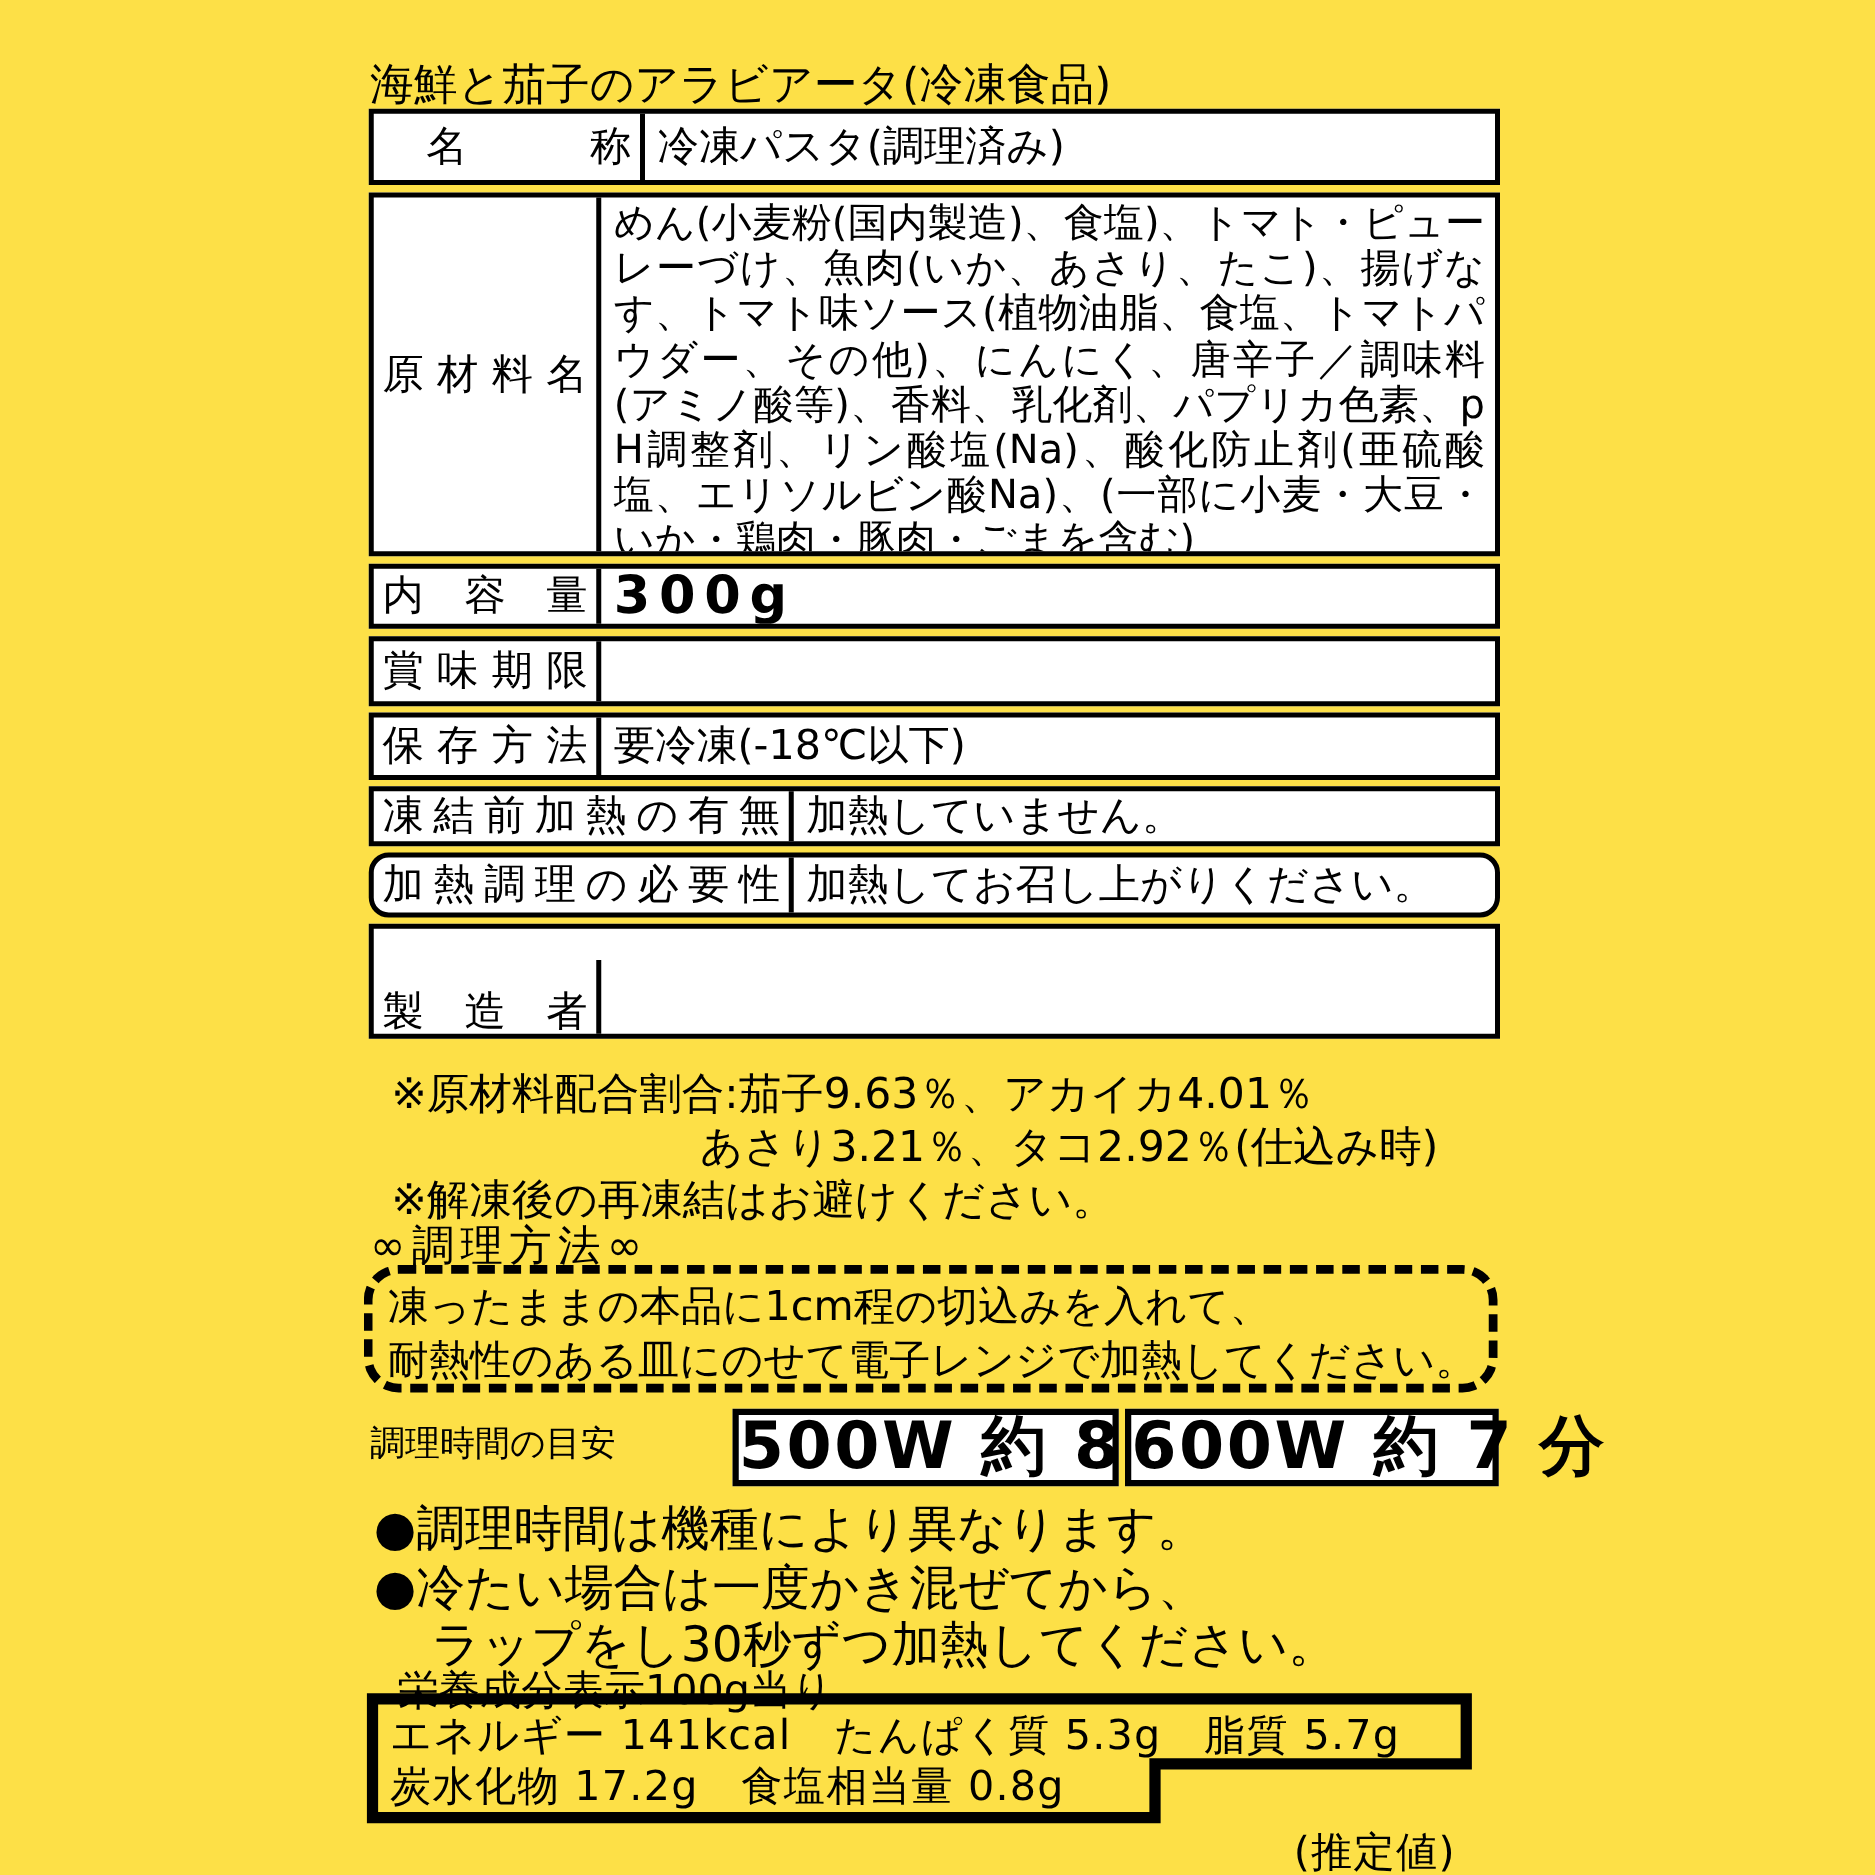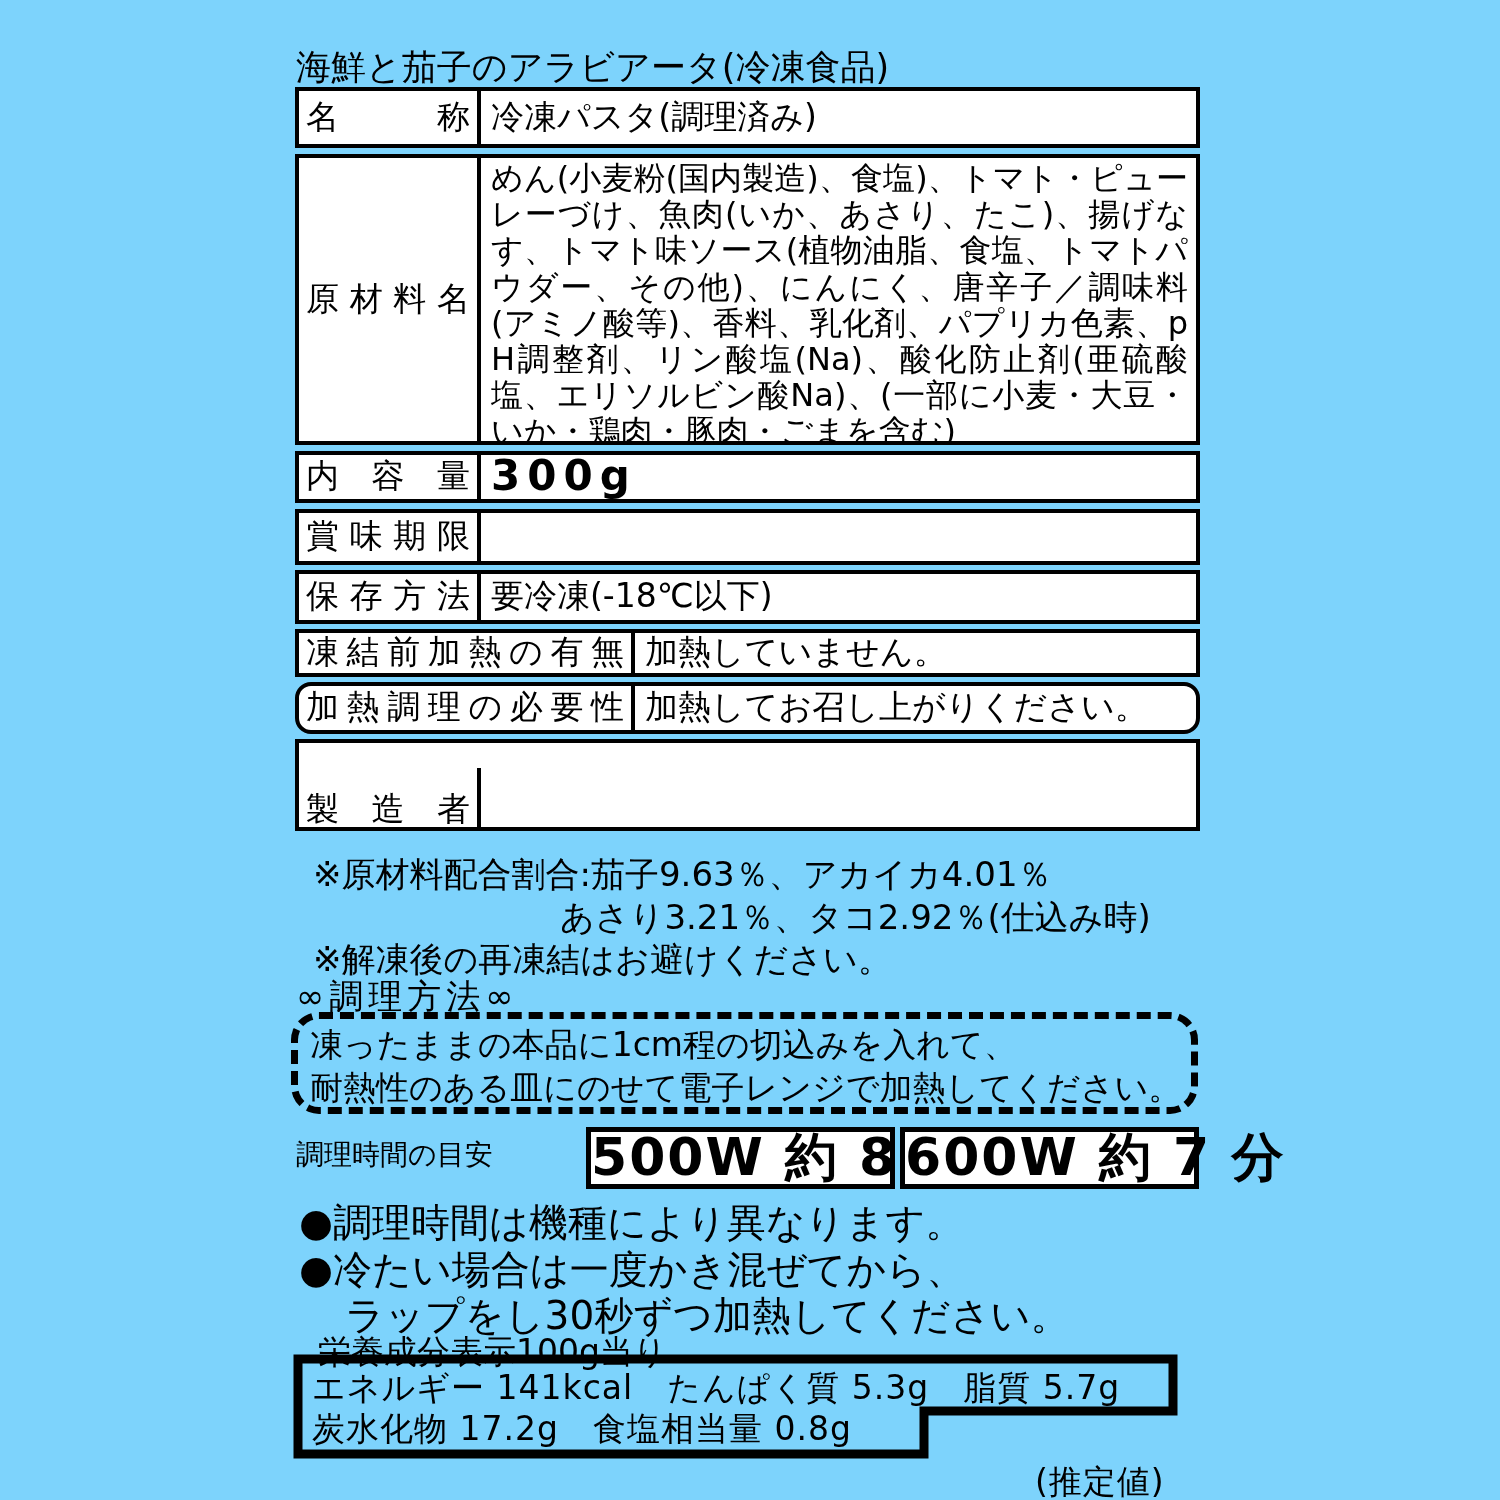--- a/index.html
+++ b/index.html
@@ -1,29 +1,29 @@
 <!DOCTYPE html>
 <html><head>
 <meta charset="utf-8">
 <style>
   html,body{margin:0;padding:0;background:#fff;}
-  .page{position:relative;width:1500px;height:1500px;background:#7dd3fc;color:#000;
+  .page{position:relative;width:1500px;height:1500px;background:#fde047;color:#000;
         font-family:"DejaVu Sans",sans-serif;overflow:hidden;}
   .abs{position:absolute;}
   .title{left:296px;top:44px;font-size:35px;white-space:nowrap;}
 
   
   .row{position:absolute;left:295px;width:905px;border:4px solid #000;box-sizing:border-box;display:flex;background:#fff;}
   .lbl{flex:0 0 auto;border-right:4px solid #000;box-sizing:border-box;font-size:33px;
        padding:0 7px;text-align:justify;text-align-last:justify;white-space:nowrap;overflow:hidden;}
   .val{flex:1 1 auto;font-size:33px;padding:0 10px;box-sizing:border-box;overflow:hidden;}
   .w-std{width:182px;}
   .w-wide{width:336px;}
 
-  .r1{top:87px;height:61px;}  .r1 .lbl{line-height:51px;} .r1 .val{line-height:51px;}
+  .r1{top:87px;height:61px;padding-left:35px;}  .r1 .lbl{line-height:51px;} .r1 .val{line-height:51px;}
   .r2{top:154px;height:291px;} .r2 .lbl{line-height:281px;}
   .r2 .val{font-size:32px;line-height:36.2px;padding:2px 8px 0 10px;text-align:justify;word-break:break-all;}
   .r3{top:451px;height:52px;}  .r3 .lbl{line-height:42px;}
   .r3 .val{font-weight:bold;font-size:42px;line-height:42px;letter-spacing:7px;}
   .r4{top:509px;height:56px;}  .r4 .lbl{line-height:46px;} .r4 .val{line-height:46px;}
   .r5{top:570px;height:54px;}  .r5 .lbl{line-height:44px;} .r5 .val{line-height:44px;}
   .r6{top:629px;height:48px;}  .r6 .lbl{line-height:38px;} .r6 .val{line-height:38px;}
   .r7{top:682px;height:52px;border-radius:16px;}  .r7 .lbl{line-height:42px;} .r7 .val{line-height:42px;}
   .r8{top:739px;height:92px;}  .r8 .lbl{line-height:82px;margin-top:25px;} .r8 .val{line-height:82px;}
 

